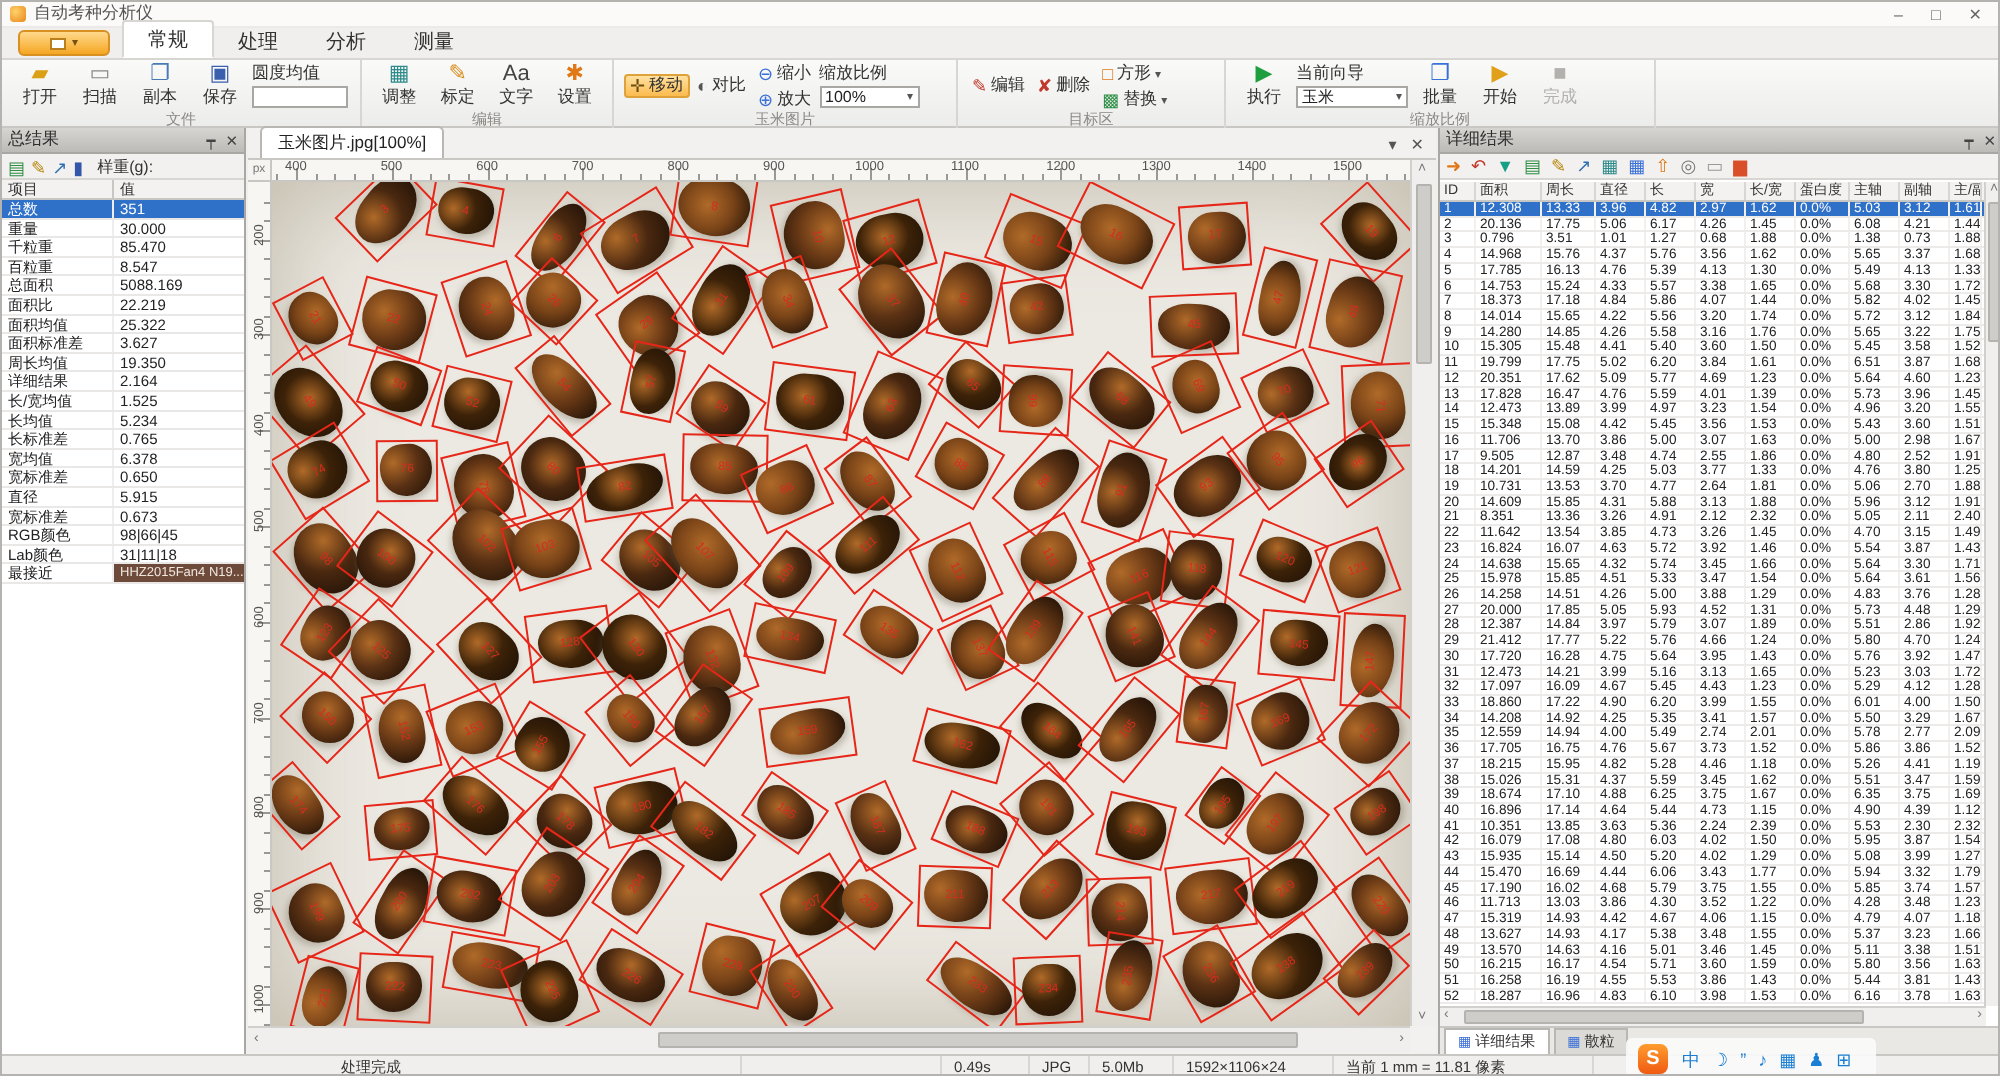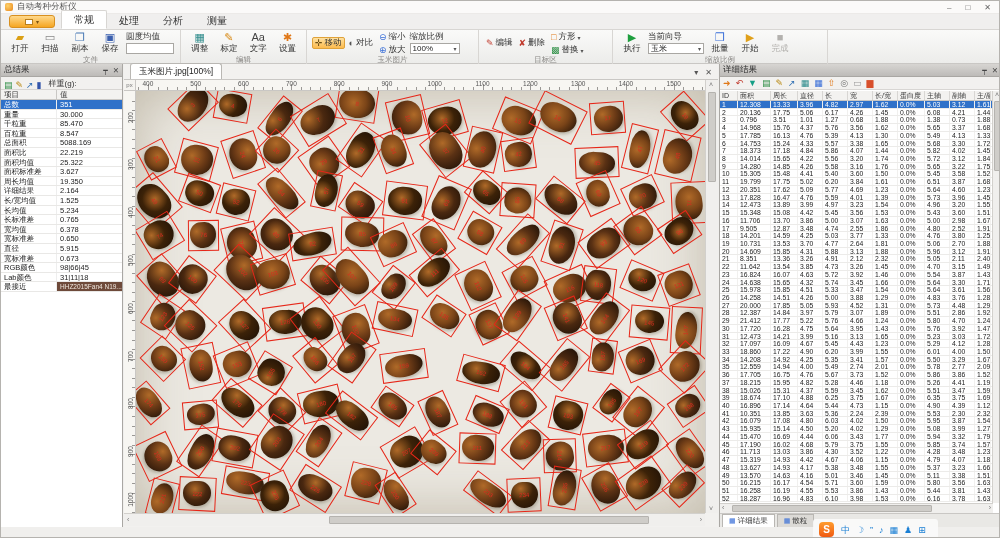--- a/index.html
+++ b/index.html
@@ -1765,19 +1765,28 @@
           <span class="tic" style="color: rgb(58, 111, 216);">▦</span>
           <span>详细结果</span>
         </span>
       <span class="dtab">
           <span class="tic" style="color: rgb(58, 111, 216);">▦</span>
           <span>散粒</span>
         </span>
     </div>
   </div>
 
+  <div class="statusbar">
+    <span class="seg first">处理完成</span>
+    <span class="seg" style="width:100px"></span>
+    <span class="seg" style="width:44px">0.49s</span>
+    <span class="seg" style="width:30px">JPG</span>
+    <span class="seg" style="width:42px">5.0Mb</span>
+    <span class="seg" style="width:80px">1592×1106×24</span>
+    <span class="seg" style="width:130px">当前 1 mm = 11.81 像素</span>
+  </div>
 
   <div class="ime">
     <span class="slogo">S</span>
     <span id="ime-icons"><span class="iic" style="color: rgb(26, 127, 212); margin-right: 6px;">中</span><span class="iic" style="color: rgb(26, 127, 212); margin-right: 6px;">☽</span><span class="iic" style="color: rgb(26, 127, 212); margin-right: 6px;">”</span><span class="iic" style="color: rgb(26, 127, 212); margin-right: 6px;">♪</span><span class="iic" style="color: rgb(26, 127, 212); margin-right: 6px;">▦</span><span class="iic" style="color: rgb(26, 127, 212); margin-right: 6px;">♟</span><span class="iic" style="color: rgb(26, 127, 212); margin-right: 6px;">⊞</span></span>
   </div>
 
 </div>
 
 </body></html>

